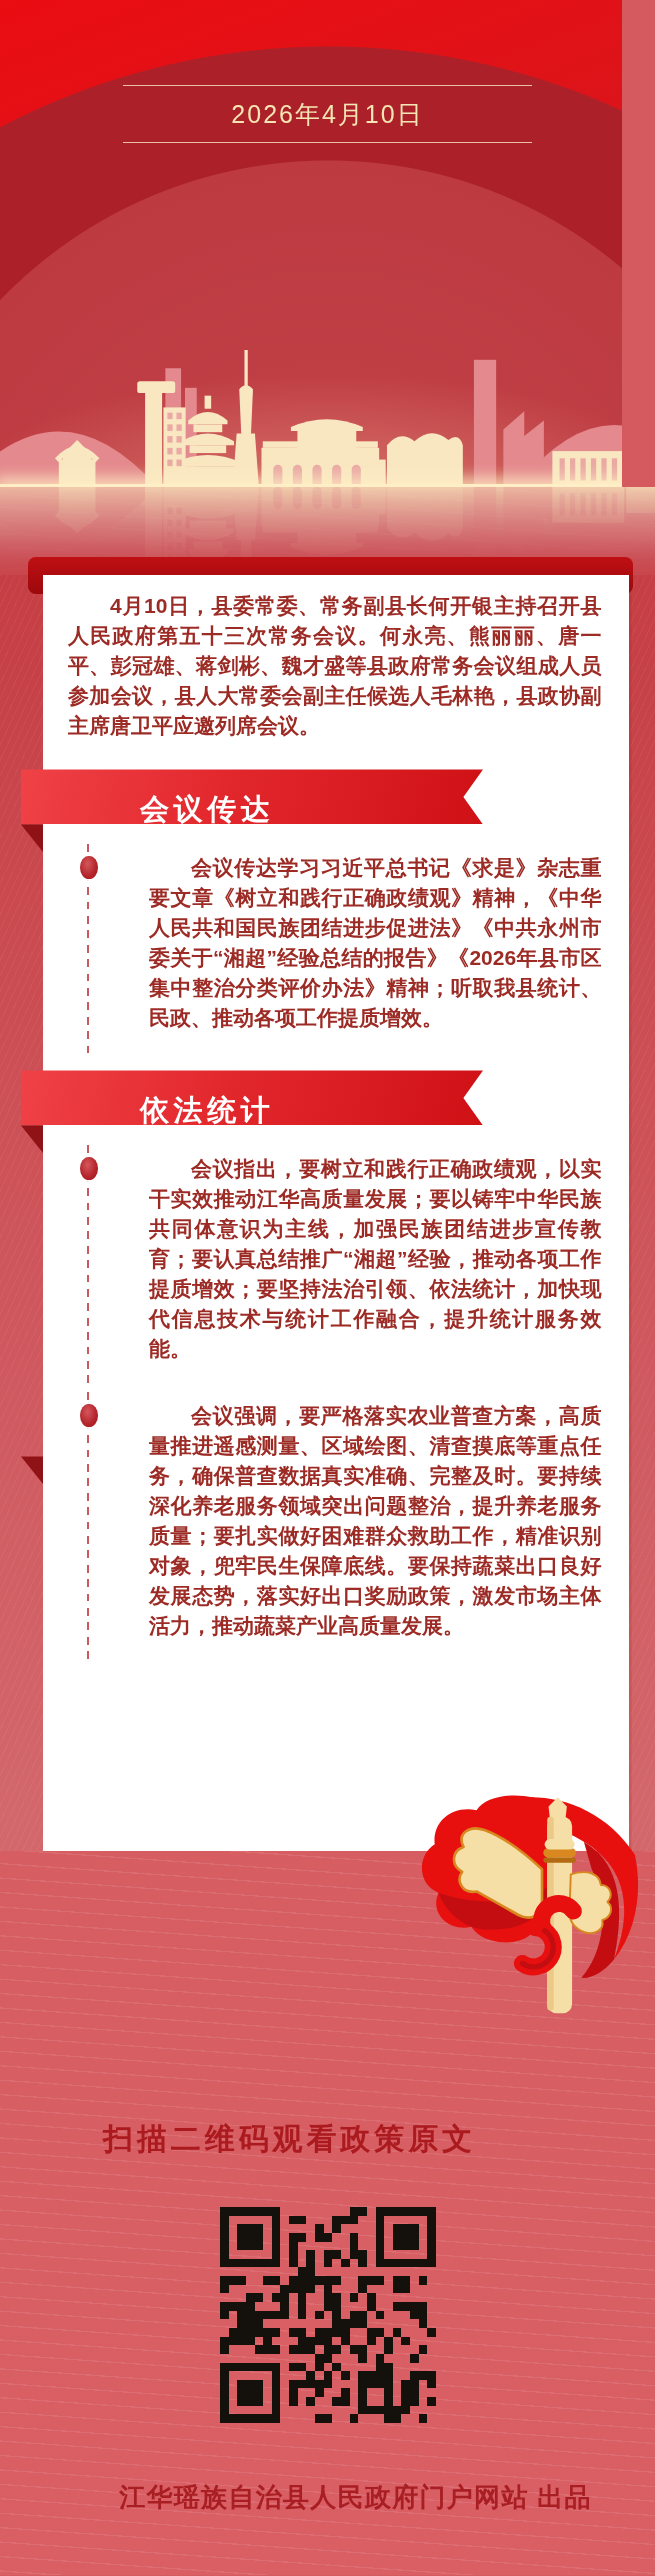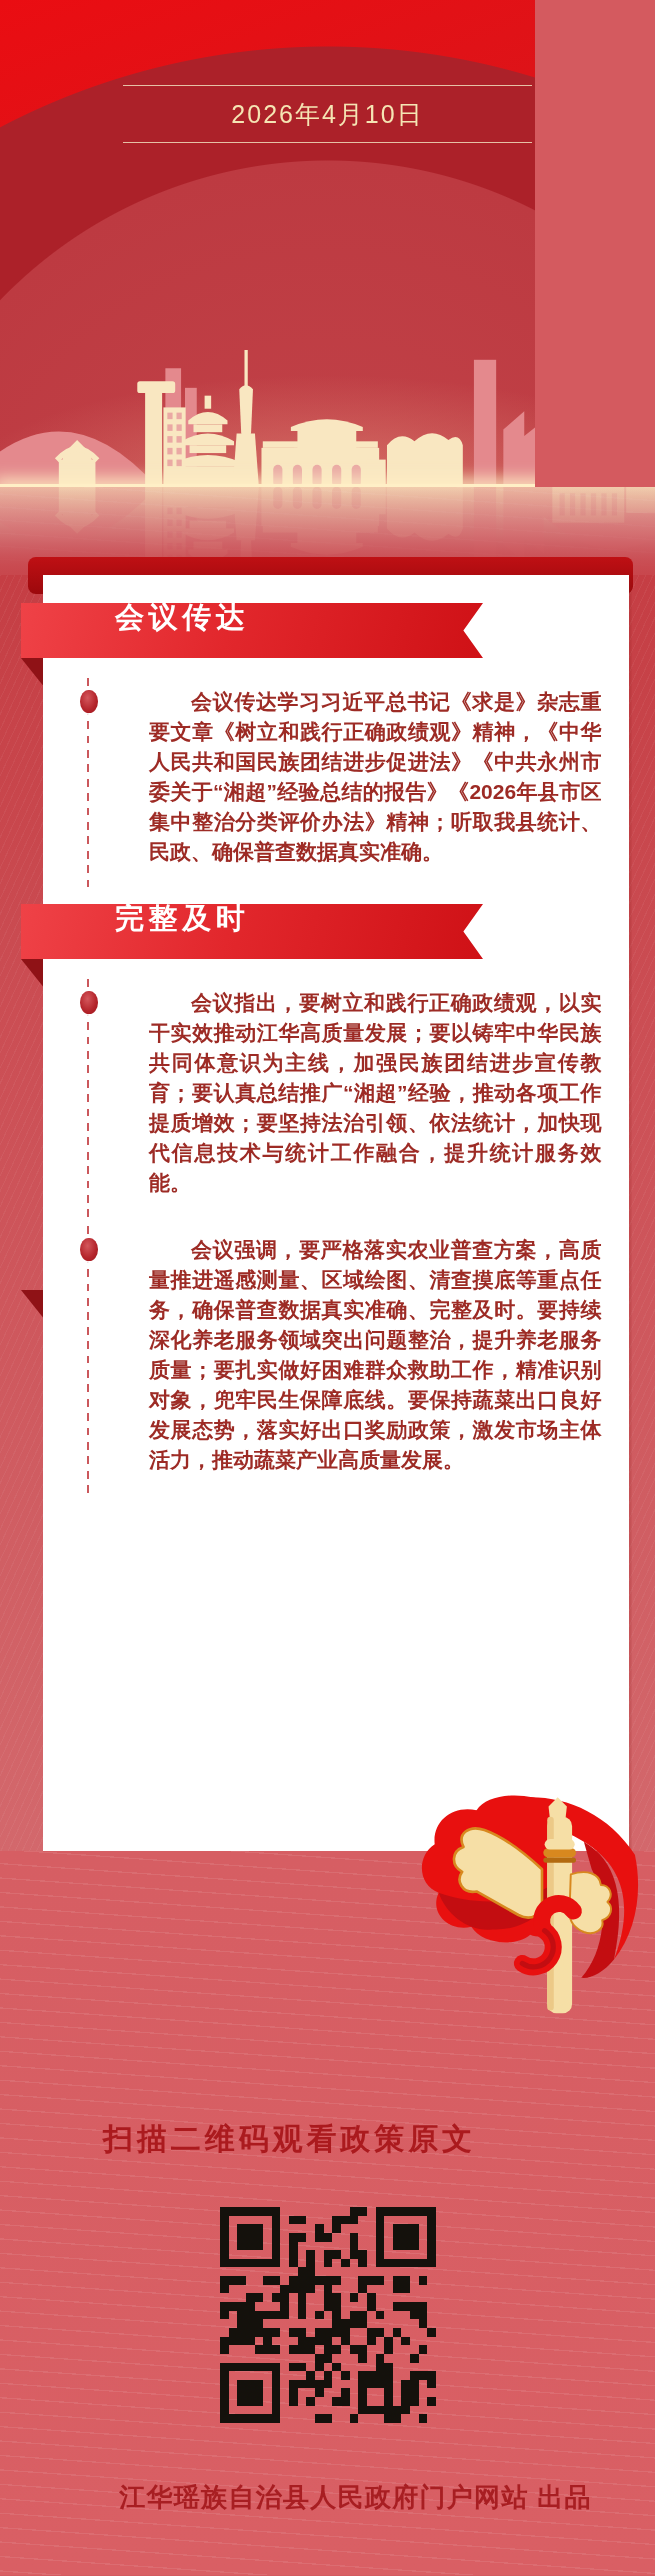--- a/index.html
+++ b/index.html
@@ -3,26 +3,27 @@
 <meta charset="utf-8">
 <style>
   html,body{margin:0;padding:0;}
   body{
     width:655px;height:2576px;position:relative;overflow:hidden;
     font-family:"Liberation Sans","DejaVu Sans",sans-serif;
     background:#d45a5f;
   }
   
   .hero{
-    position:relative;width:535px;height:487px;overflow:hidden;
+    position:relative;width:590px;height:487px;overflow:hidden;
     background:
       radial-gradient(ellipse 536px 170px at 328px 494px, rgba(252,196,160,.38) 0%, rgba(252,196,160,0) 70%),
       radial-gradient(circle at 328px 615px, #c2444a 0px, #bd3a41 454px, rgba(0,0,0,0) 455px),
       radial-gradient(circle at 328px 752px, #ac2129 0px, #ac2129 705px, rgba(0,0,0,0) 706px),
       linear-gradient(160deg,#ea0d12 0%,#dc1419 45%,#cc2a31 100%);
+    padding-left: 32px;
   }
   .date-block{position:absolute;top:85px;left:0;width:655px;text-align:center;}
   .date-line{width:409px;height:1.3px;margin:0 auto;background:#ecd3b4;opacity:.9;}
   .date-text{
     font-size:25px;font-weight:500;color:#f5e5b4;letter-spacing:2px;
     padding:11.8px 0 10.5px;
   }
   .main-title{
     position:absolute;top:162px;left:0;width:655px;text-align:center;
     font-size:46px;line-height:59px;font-weight:900;letter-spacing:2.6px;
@@ -71,21 +72,21 @@
     margin:16.4px 27.5px 0 25px;
     font-size:21px;line-height:30px;font-weight:600;color:#9d2b25;
     text-align:justify;text-indent:42px;
   }
   .topic{position:relative;margin-top:28px;}
   .topic + .topic{margin-top:37px;}
   .ribbon{
     position:relative;margin-left:-22px;width:462px;height:55px;
     background:linear-gradient(105deg,#ef4247 0%,#e2272c 45%,#cf1116 100%);
     clip-path:polygon(0 0,100% 0,calc(100% - 19.6px) 50%,100% 100%,0 100%);
-    display:flex;align-items:flex-start;box-sizing:border-box;padding-left:94px;
+    display:flex;align-items:flex-end;box-sizing:border-box;padding-left:119px;
   }
   .ribbon-label{
     color:#ffffff;font-size:29px;font-weight:800;letter-spacing:4.6px;line-height:1;
   }
   .ribbon-fold{
     position:absolute;left:-22px;top:55px;width:22px;height:27.5px;
     background:#8f1216;
     clip-path:polygon(0 0,100% 0,100% 100%);
   }
   .tl-para{
@@ -257,35 +258,36 @@
         <rect x="920" y="166" width="8" height="34"></rect>
           <rect x="936" y="166" width="8" height="34"></rect>
       </g>
     </svg></div>
   <div class="fade"></div>
 </div>
 
 <div class="main-area">
   <div class="top-bar"></div>
   <div class="card">
+    <p class="intro">4月10日，县委常委、常务副县长何开银主持召开县人民政府第五十三次常务会议。何永亮、熊丽丽、唐一平、彭冠雄、蒋剑彬、魏才盛等县政府常务会议组成人员参加会议，县人大常委会副主任候选人毛林艳，县政协副主席唐卫平应邀列席会议。</p>
     <div id="sections-host">
   <section class="topic">
     <div class="ribbon">
       <span class="ribbon-label">会议传达</span>
     </div>
     <div class="ribbon-fold"></div>
     <div class="tl-para">
       <span class="tl-dot"></span>
-      <p>会议传达学习习近平总书记《求是》杂志重要文章《树立和践行正确政绩观》精神，《中华人民共和国民族团结进步促进法》《中共永州市委关于“湘超”经验总结的报告》《2026年县市区集中整治分类评价办法》精神；听取我县统计、民政、确保普查数据真实准确。</p>
+      <p>会议传达学习习近平总书记《求是》杂志重要文章《树立和践行正确政绩观》精神，《中华人民共和国民族团结进步促进法》《中共永州市委关于“湘超”经验总结的报告》《2026年县市区集中整治分类评价办法》精神；听取我县统计、民政、推动各项工作提质增效。</p>
     </div>
   </section>
 
   <section class="topic">
     <div class="ribbon">
-      <span class="ribbon-label">完整及时</span>
+      <span class="ribbon-label">依法统计</span>
     </div>
     <div class="ribbon-fold"></div>
     <div class="tl-para">
       <span class="tl-dot"></span>
       <p>会议指出，要树立和践行正确政绩观，以实干实效推动江华高质量发展；要以铸牢中华民族共同体意识为主线，加强民族团结进步宣传教育；要认真总结推广“湘超”经验，推动各项工作提质增效；要坚持法治引领、依法统计，加快现代信息技术与统计工作融合，提升统计服务效能。</p>
     </div>
   </section>
 
   <section class="topic">
     <div class="ribbon-fold"></div>

